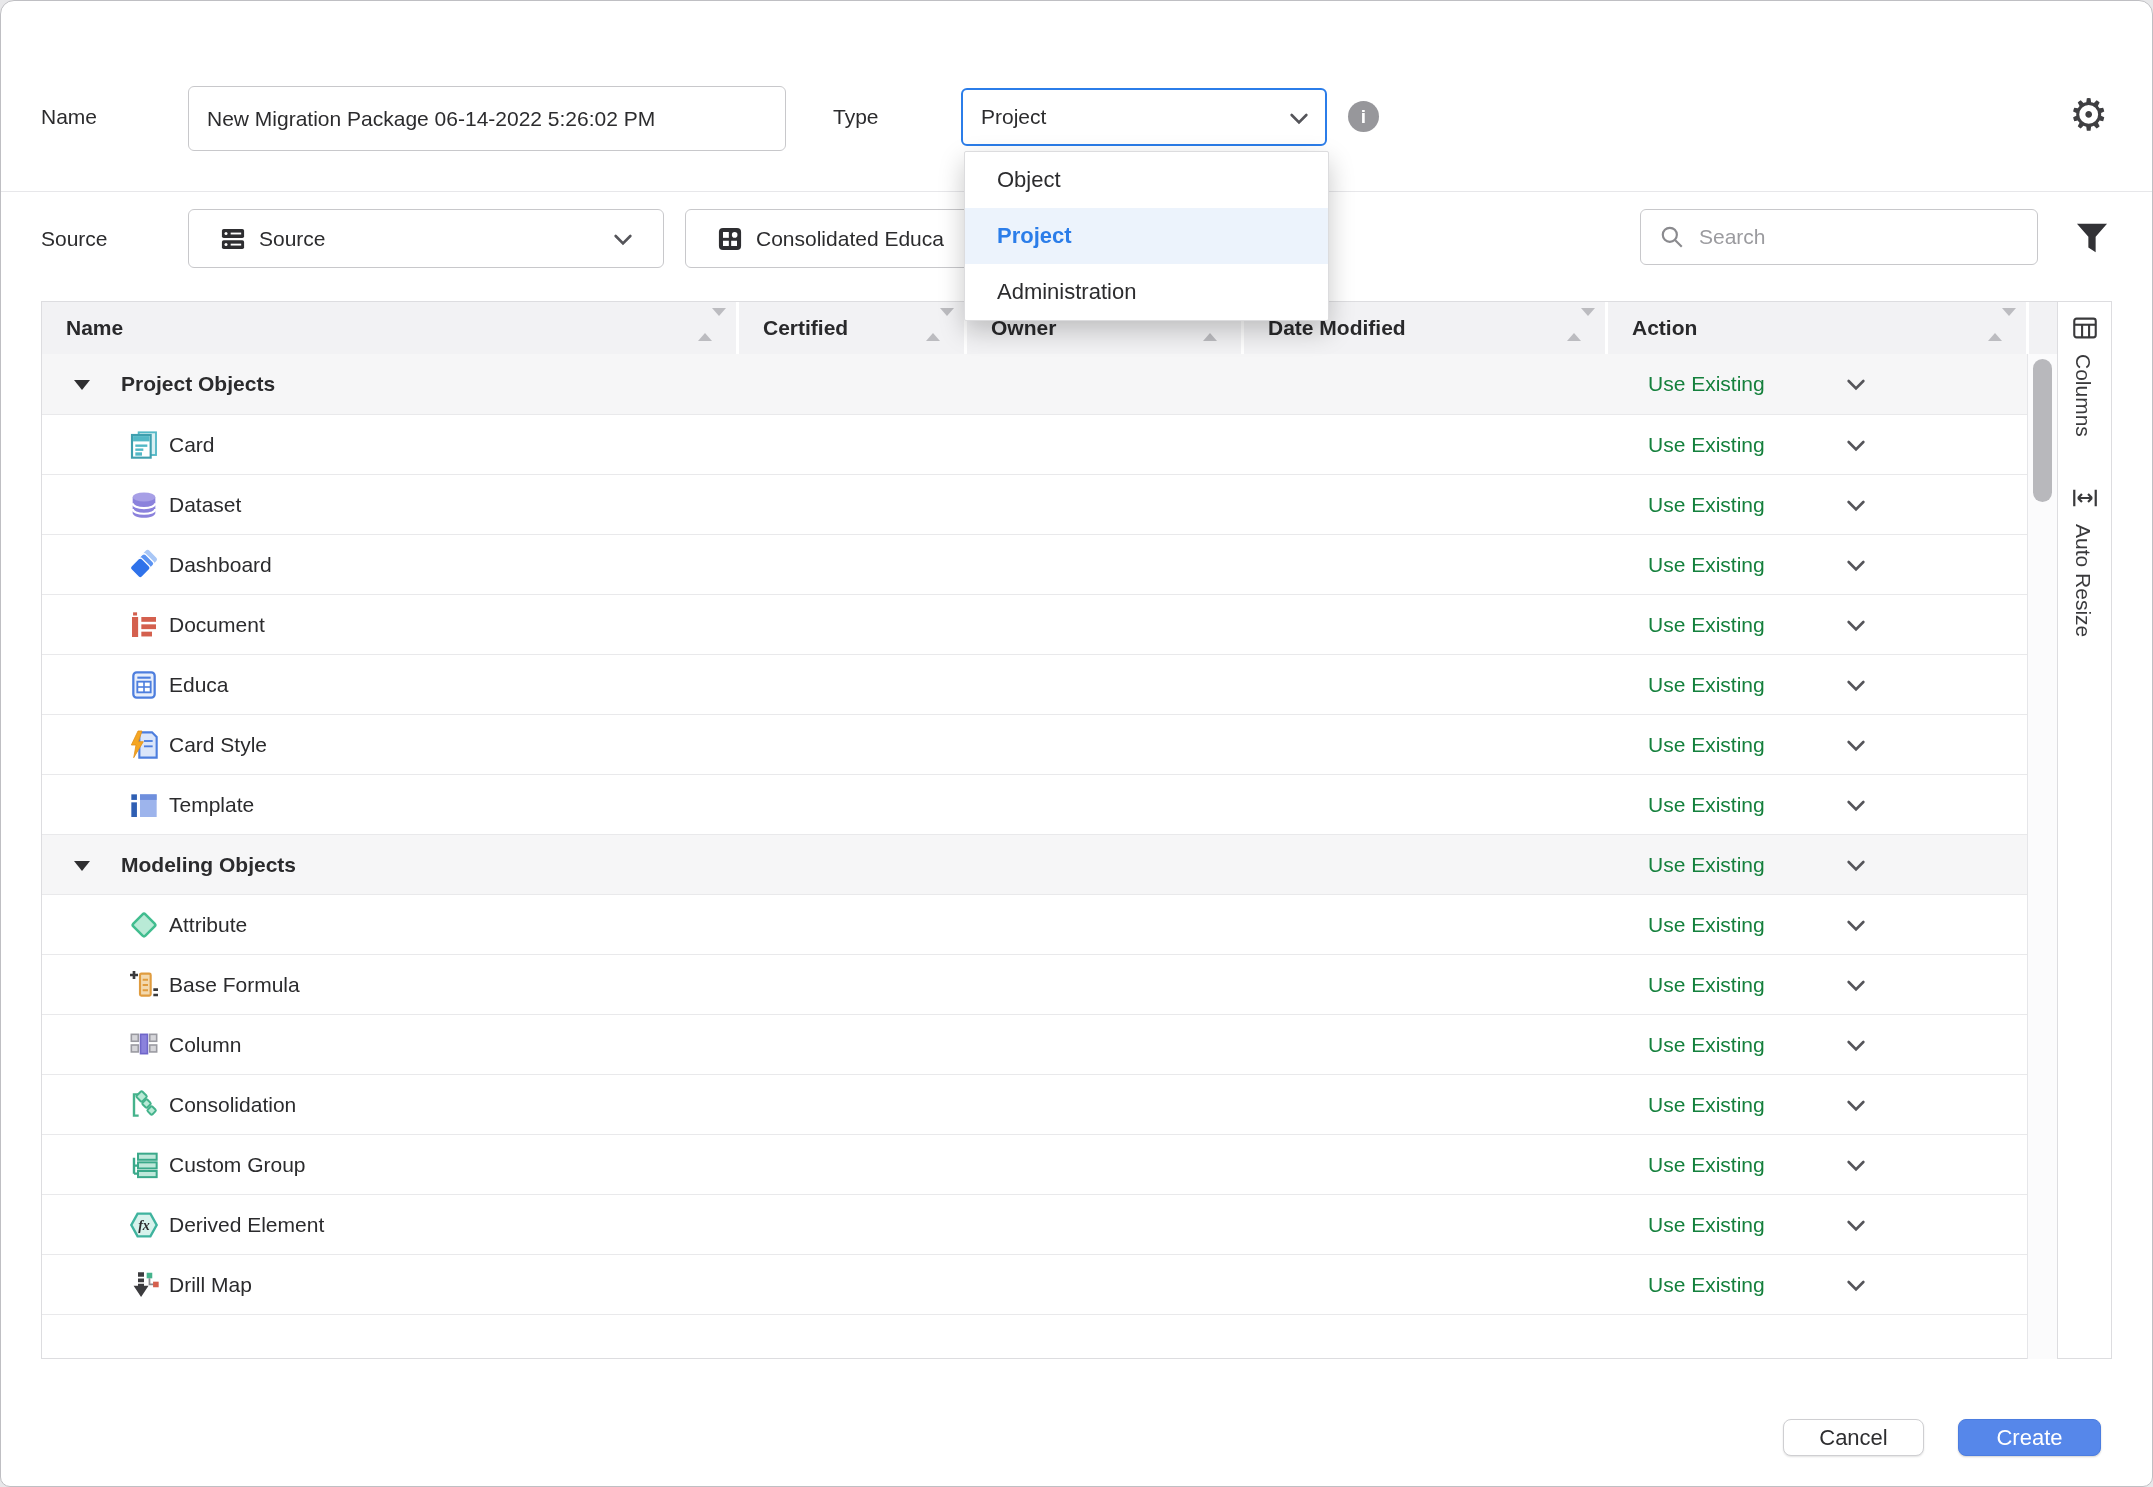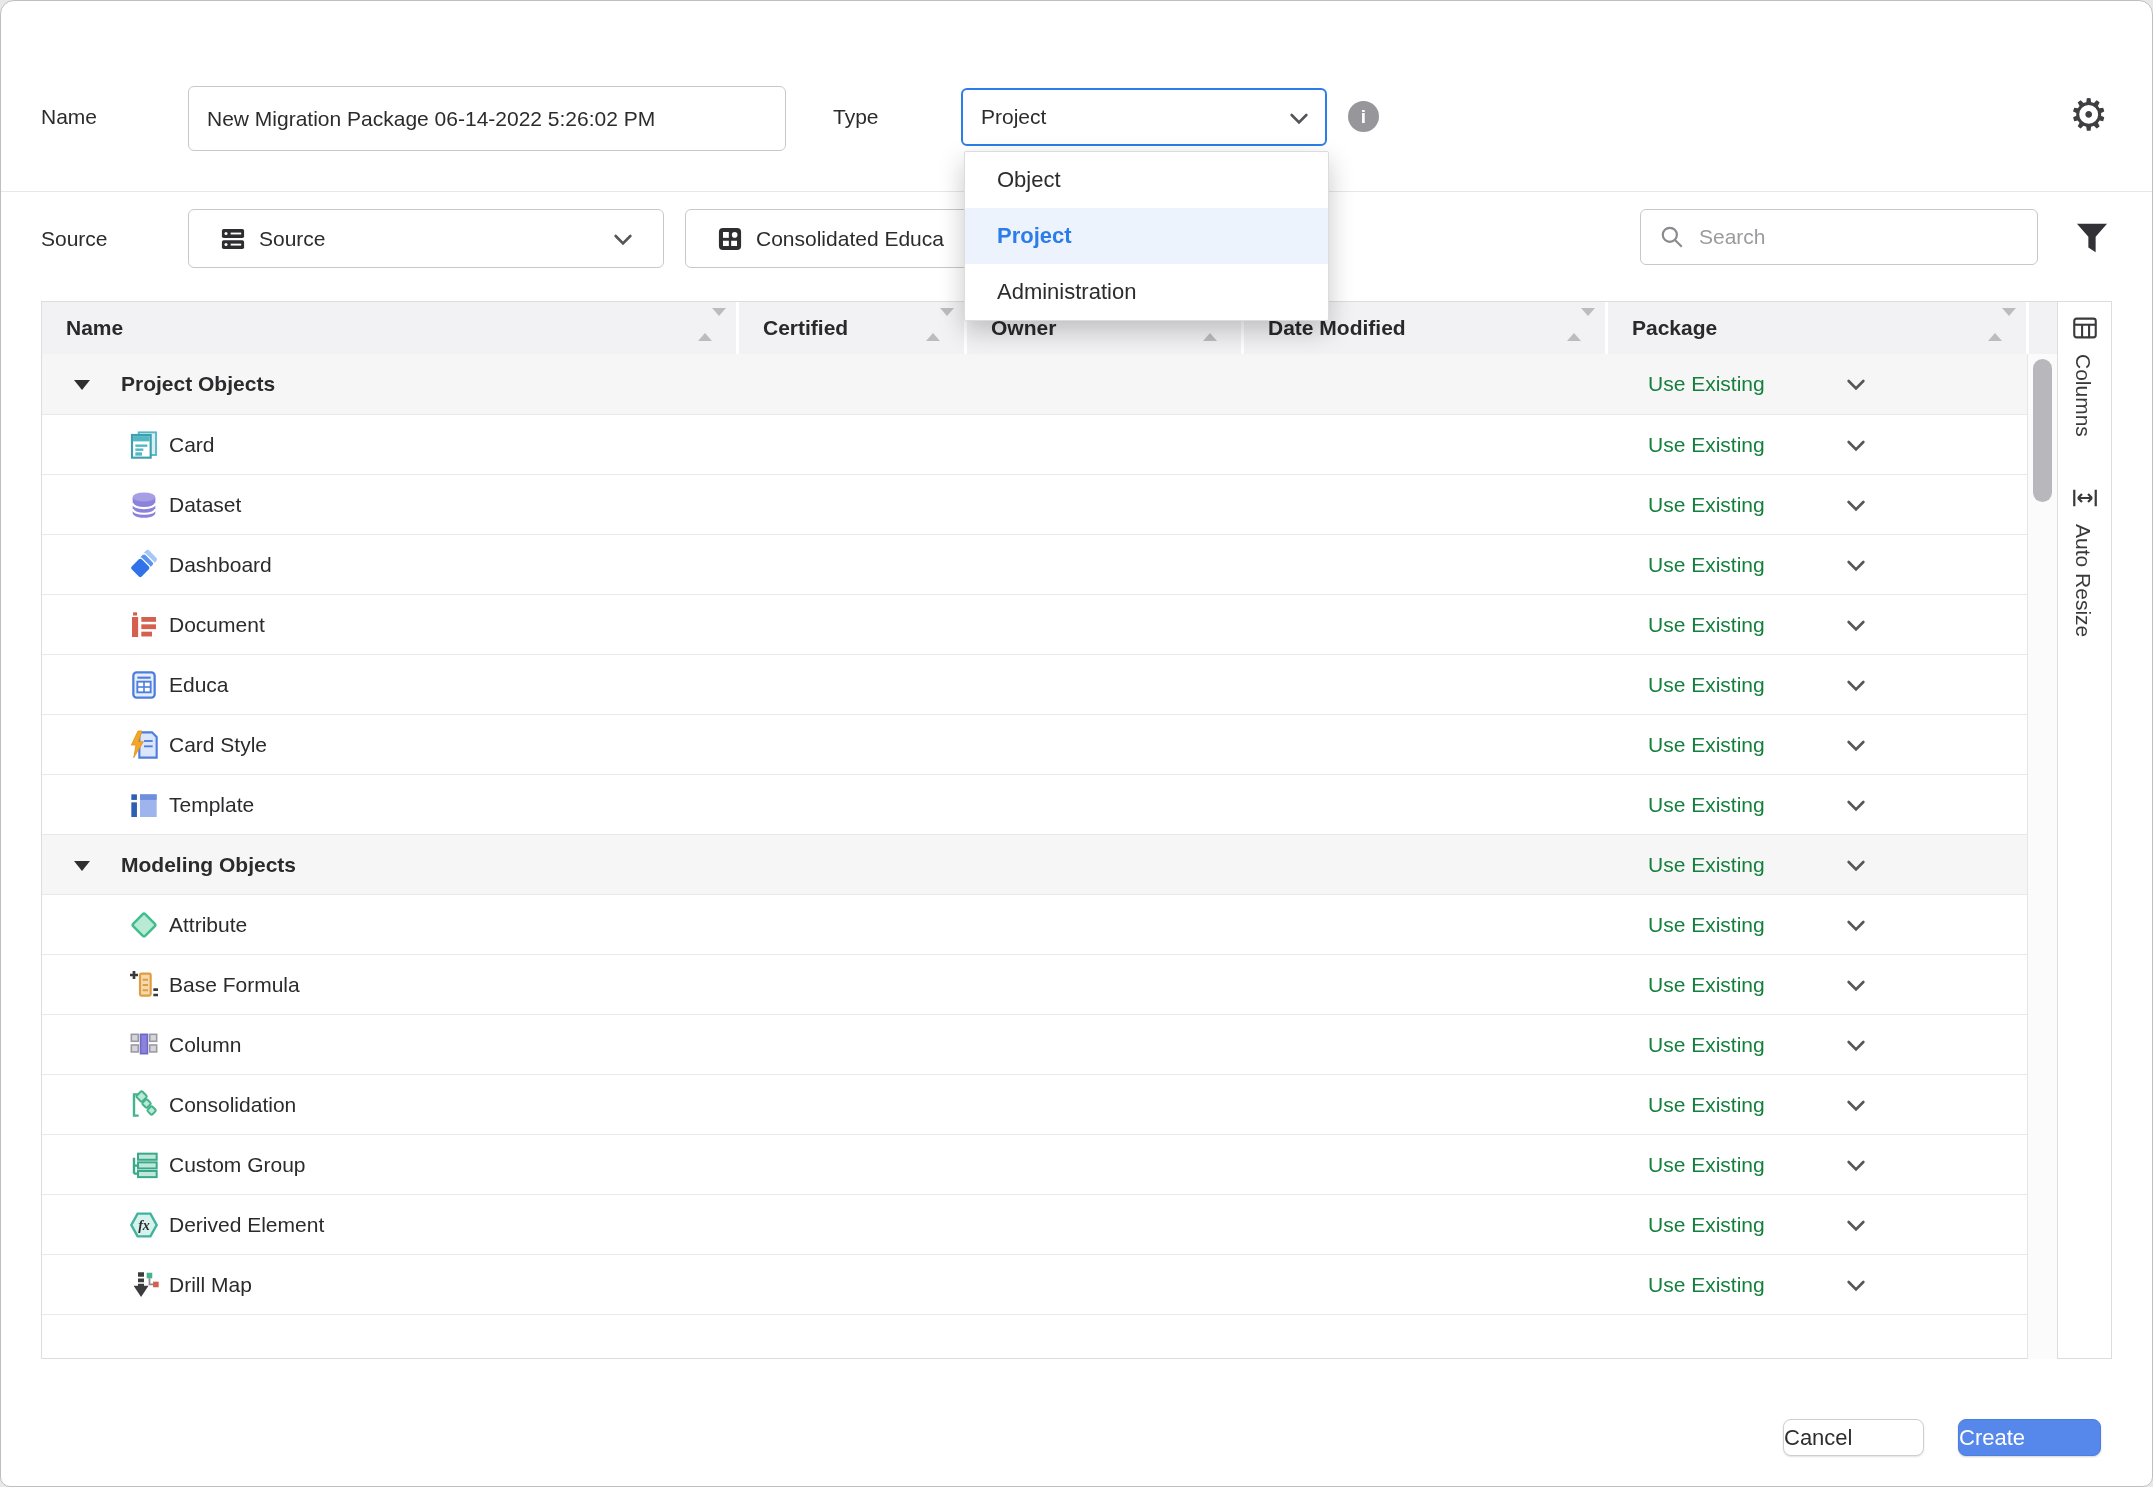--- a/index.html
+++ b/index.html
@@ -63,21 +63,21 @@
   .acell .atxt{position:absolute;left:0;top:0;height:60px;line-height:60px;font-size:21px;color:#15803d;white-space:nowrap;}
   .acell .chev{left:198px;top:25px;}
   .scrollcol{position:absolute;left:1985px;top:52px;width:30px;height:1005px;border-left:1px solid #e6e6e9;background:#fbfbfc;}
   .thumb{position:absolute;left:5px;top:5px;width:19px;height:143px;border-radius:10px;background:#b8b8bc;cursor:pointer;}
   
   .sidepanel{position:absolute;left:2057px;top:300px;width:54px;height:1058px;background:#fff;border:1px solid #dddde0;border-left:none;}
   .sidetab{position:absolute;left:0;width:53px;cursor:pointer;color:#3a3a3c;}
   .sidetab .sicon{position:absolute;left:13px;top:0;width:28px;height:28px;}
   .sidetab .stxt{position:absolute;left:13px;top:40px;writing-mode:vertical-rl;font-size:21px;white-space:nowrap;}
   
-  .btn{position:absolute;top:1418px;height:37px;border-radius:8px;font-size:22px;font-family:inherit;cursor:pointer;line-height:35px;}
+  .btn{position:absolute;top:1418px;height:37px;border-radius:8px;font-size:22px;font-family:inherit;cursor:pointer;line-height:35px;text-align:center;}
   .btn.cancel{left:1782px;width:141px;background:#fff;border:1px solid #cfcfd2;color:#2e2e30;box-shadow:0 1px 2px rgba(0,0,0,.12);}
   .btn.create{left:1957px;width:143px;background:#5687ea;border:1px solid #4c7de0;color:#fff;box-shadow:0 1px 2px rgba(0,0,0,.18);}
   svg{display:block;}
 </style>
 </head>
 <body>
 
 <svg width="0" height="0" style="position:absolute">
   <defs>
     <symbol id="sym-chev" viewBox="0 0 14 9">
@@ -256,21 +256,21 @@
       </div>
       <div class="hcell" style="left:922px;width:277px;">
         <span class="htxt">Owner</span>
         <span class="sort"><span class="up"></span><span class="dn"></span></span>
       </div>
       <div class="hcell" style="left:1199px;width:364px;">
         <span class="htxt">Date Modified</span>
         <span class="sort"><span class="up"></span><span class="dn"></span></span>
       </div>
       <div class="hcell" style="left:1563px;width:421px;">
-        <span class="htxt">Package</span>
+        <span class="htxt">Action</span>
         <span class="sort"><span class="up"></span><span class="dn"></span></span>
       </div>
       <div class="hcell" style="left:1984px;width:31px;"></div>
     </div>
 
     <div class="tbody">
 
       <div class="trow group">
         <span class="caret"></span>
         <span class="rlabel">Project Objects</span>

